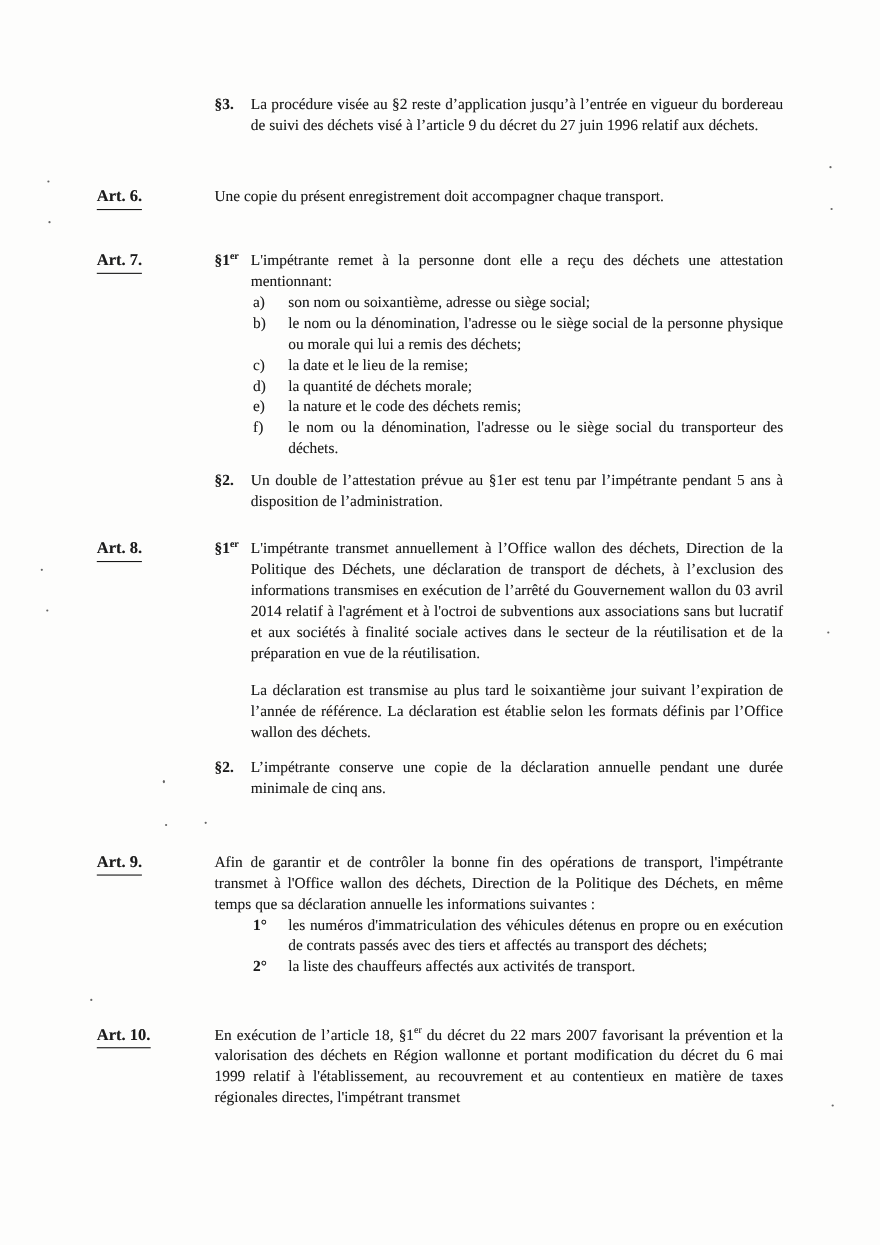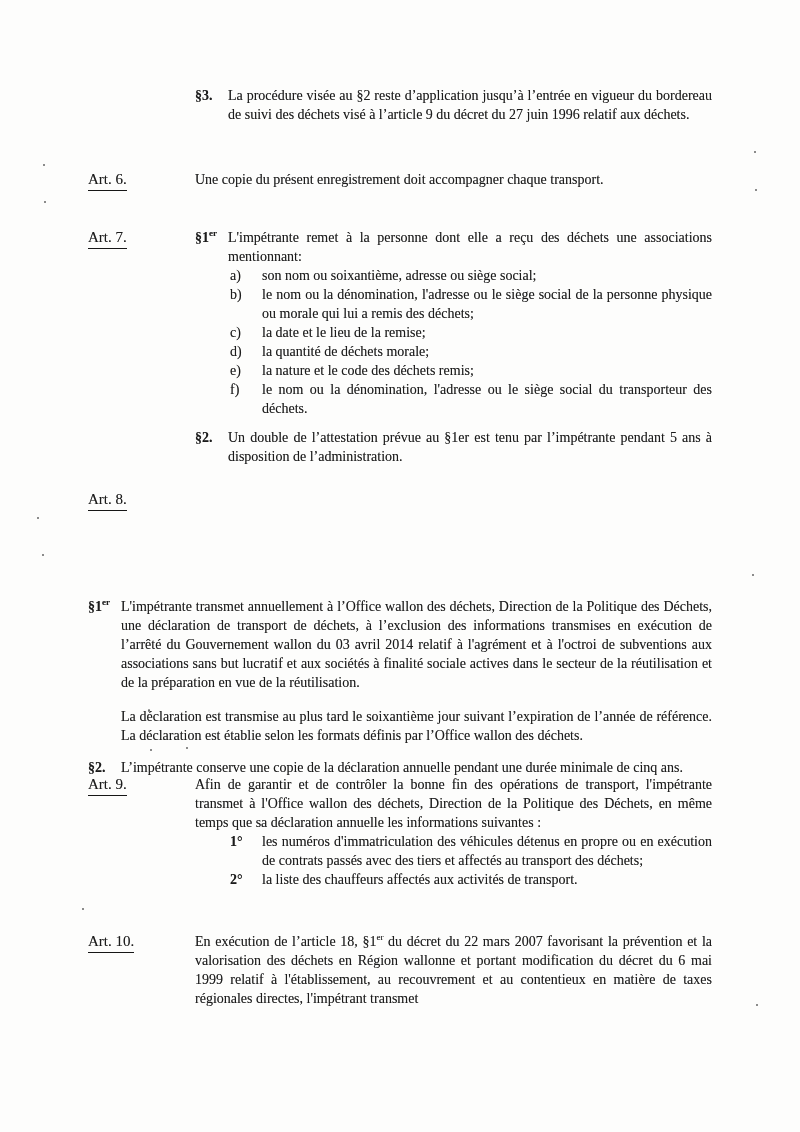--- a/index.html
+++ b/index.html
@@ -10,21 +10,21 @@
     background:#fdfdfc;
     overflow:hidden;
     font-family:"Liberation Serif", serif;
     color:#1c1c1c;
     text-shadow:0 0 0.5px rgba(40,40,40,0.45);
   }
   .sec {
     position:absolute; left:88px; width:624px;
     display:flex; align-items:flex-start;
   }
-  .lbl { flex:0 0 107px; font-weight:normal; font-size:15px; line-height:19px; padding-top:0; }
+  .lbl { flex:0 0 107px; font-weight:bold; font-size:15px; line-height:19px; padding-top:0; }
   .lbl span { display:inline-block; border-bottom:1.8px solid #161616; padding-bottom:1px; }
   .col { flex:1; font-size:14px; line-height:19px; }
   .para { display:flex; }
   .marker { flex:0 0 33px; font-weight:bold; }
   .ptext { flex:1; text-align:justify; }
   .ptext-full { text-align:justify; }
   .indent { margin-left:33px; text-align:justify; }
   .items { margin-left:35px; }
   .item { display:flex; }
   .imarker { flex:0 0 32px; }
@@ -73,21 +73,21 @@
     <div class="col">
       <div class="ptext-full">Une copie du présent enregistrement doit accompagner chaque transport.</div>
     </div>
   </section>
 
   <section class="sec" style="top:228px;">
     <div class="lbl"><span>Art. 7.</span></div>
     <div class="col">
       <div class="para">
         <span class="marker"><span>§1</span><sup class="sup">er</sup></span>
-        <span class="ptext">L'impétrante remet à la personne dont elle a reçu des déchets une associations mentionnant:</span>
+        <span class="ptext">L'impétrante remet à la personne dont elle a reçu des déchets une attestation mentionnant:</span>
       </div>
       <div class="items">
         <div class="item">
           <span class="imarker">a)</span>
           <span class="itext">son nom ou soixantième, adresse ou siège social;</span>
         </div>
         <div class="item">
           <span class="imarker">b)</span>
           <span class="itext">le nom ou la dénomination, l'adresse ou le siège social de la personne physique ou morale qui lui a remis des déchets;</span>
         </div>
@@ -108,21 +108,21 @@
           <span class="itext">le nom ou la dénomination, l'adresse ou le siège social du transporteur des déchets.</span>
         </div>
       </div>
       <div class="para mt10">
         <span class="marker">§2.</span>
         <span class="ptext">Un double de l’attestation prévue au §1er est tenu par l’impétrante pendant 5 ans à disposition de l’administration.</span>
       </div>
     </div>
   </section>
 
-  <section class="sec" style="top:490px;flex-direction:column;">
+  <section class="sec" style="top:490px;">
     <div class="lbl"><span>Art. 8.</span></div>
     <div class="col">
       <div class="para">
         <span class="marker"><span>§1</span><sup class="sup">er</sup></span>
         <span class="ptext">L'impétrante transmet annuellement à l’Office wallon des déchets, Direction de la Politique des Déchets, une déclaration de transport de déchets, à l’exclusion des informations transmises en exécution de l’arrêté du Gouvernement wallon du 03 avril 2014 relatif à l'agrément et à l'octroi de subventions aux associations sans but lucratif et aux sociétés à finalité sociale actives dans le secteur de la réutilisation et de la préparation en vue de la réutilisation.</span>
       </div>
       <div class="indent mt15">La déclaration est transmise au plus tard le soixantième jour suivant l’expiration de l’année de référence.  La déclaration est établie selon les formats définis par l’Office wallon des déchets.</div>
       <div class="para mt13">
         <span class="marker">§2.</span>
         <span class="ptext">L’impétrante conserve une copie de la déclaration annuelle pendant une durée minimale de cinq ans.</span>

